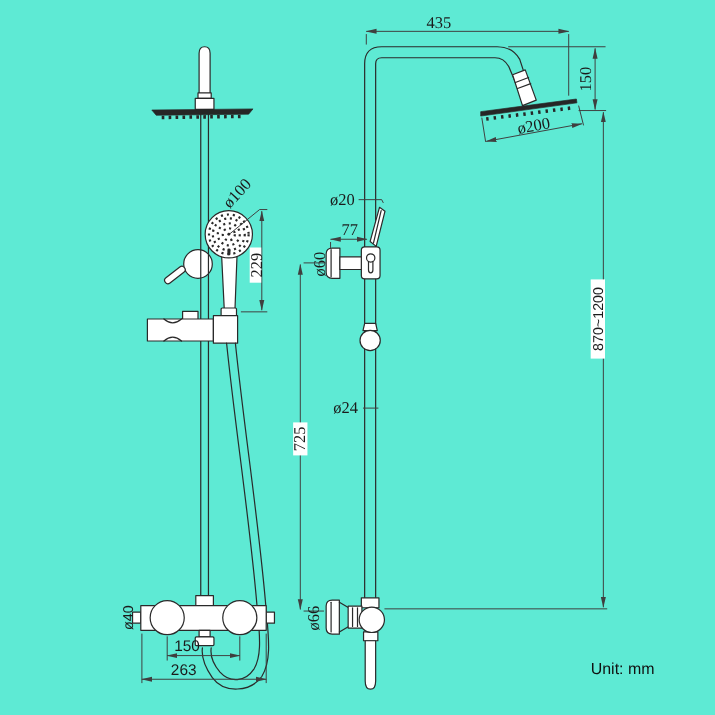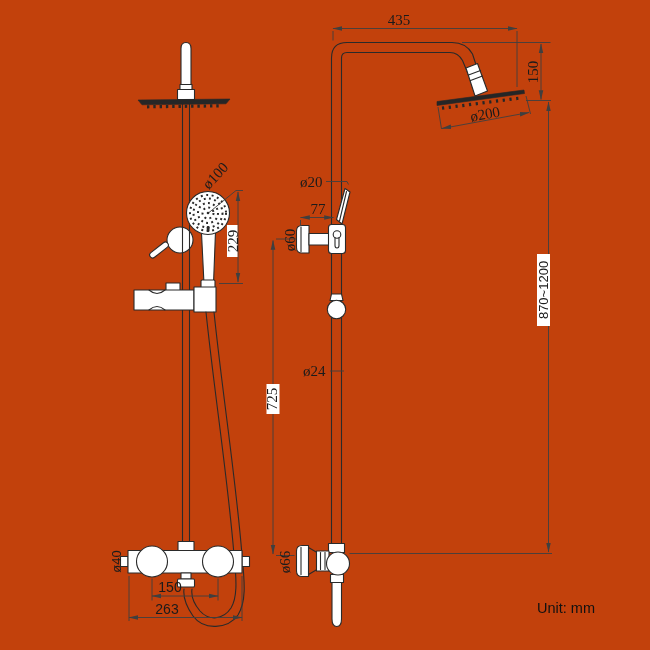--- a/index.html
+++ b/index.html
@@ -1,16 +1,16 @@
 <!DOCTYPE html>
 <html><head>
 <meta charset="utf-8">
 <style>
   html,body { margin:0; padding:0; background:#ffffff; }
-  .stage { position:relative; width:650px; height:650px; background:#c2410c; overflow:hidden; }
+  .stage { position:relative; width:650px; height:650px; background:#5eead4; overflow:hidden; }
   svg { display:block; }
   
   .p  { fill:none; stroke:#2a2a2a; stroke-width:1.1; stroke-linecap:round; stroke-linejoin:round; }
   .pf { fill:#ffffff; stroke:#2a2a2a; stroke-width:1.1; stroke-linejoin:round; }
   .pd { fill:#262626; stroke:#262626; stroke-width:0.6; stroke-linejoin:round; }
   .teeth { fill:none; stroke:#262626; stroke-width:3.2; }
   .dots { fill:none; stroke:#2a2a2a; stroke-width:2; }
   
   .d { fill:none; stroke:#3f3f3f; stroke-width:0.9; }
   .gap { fill:#ffffff; stroke:none; }

